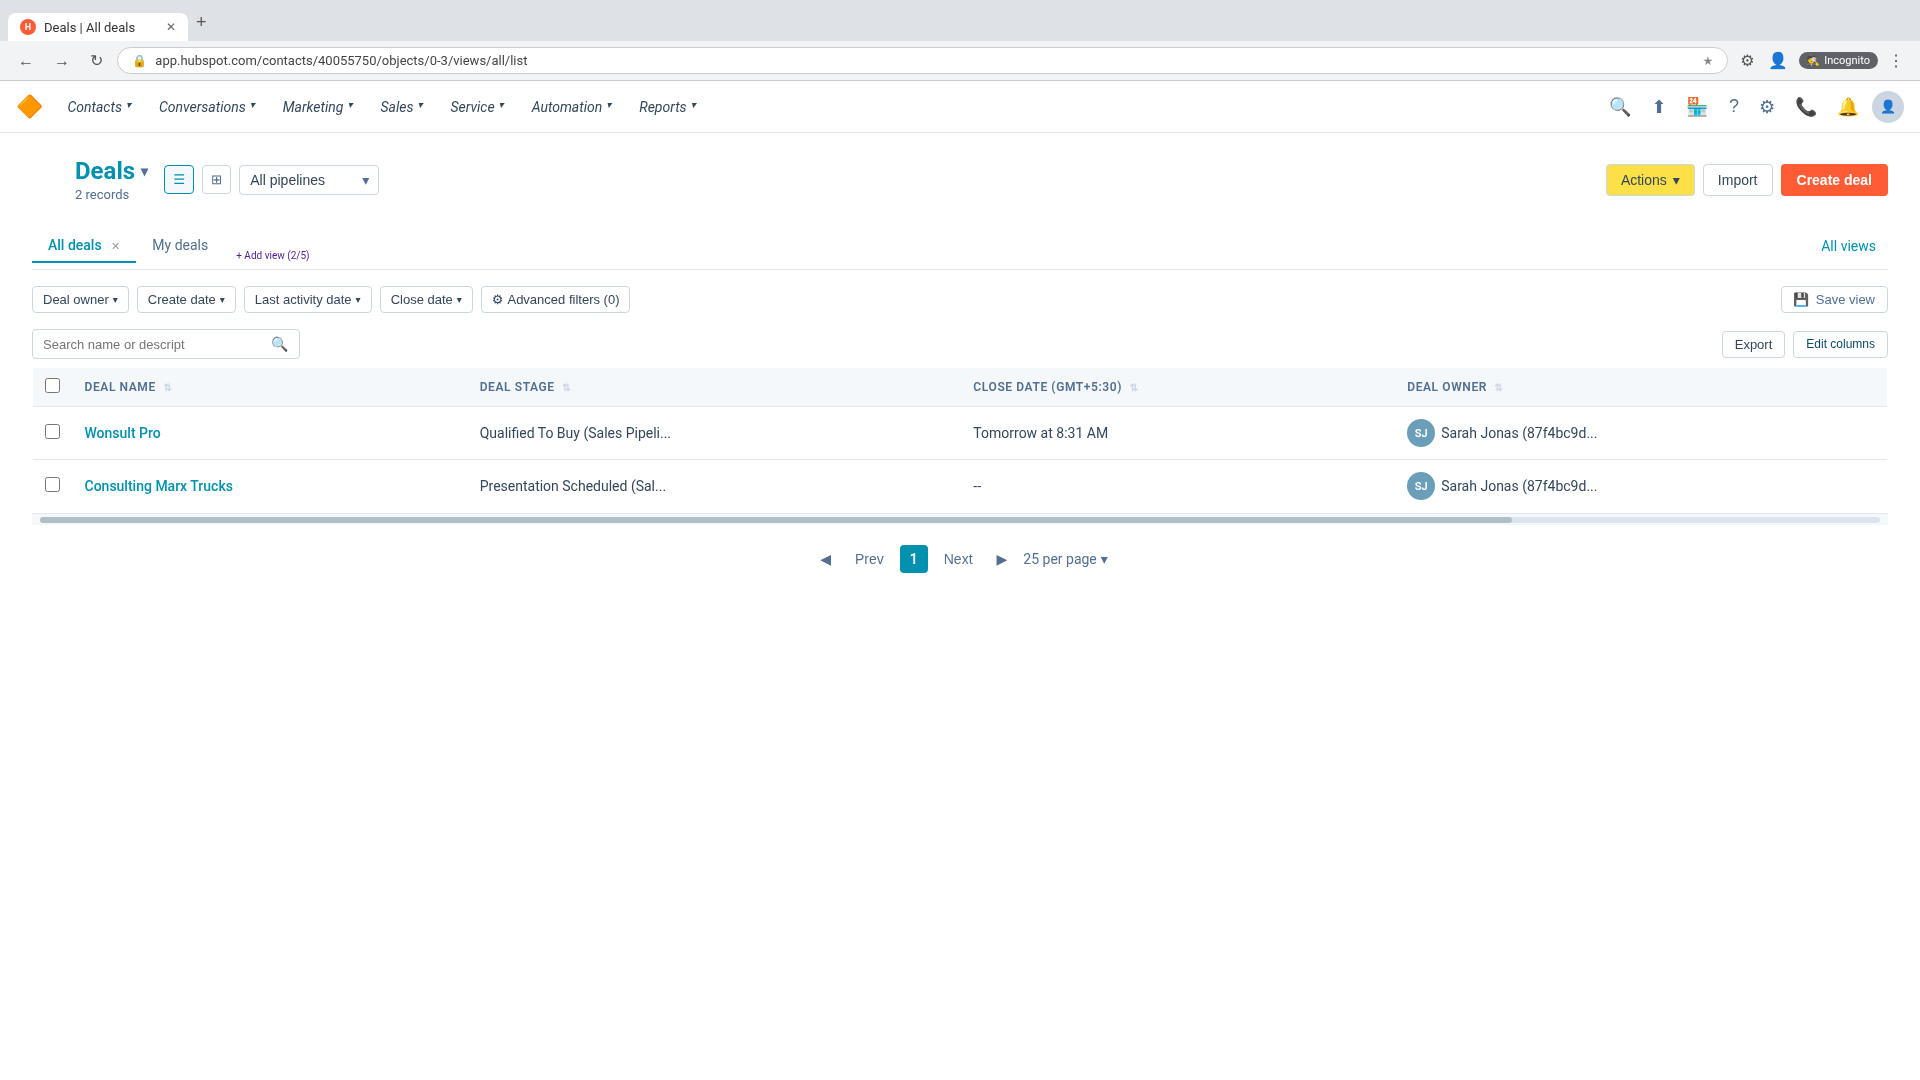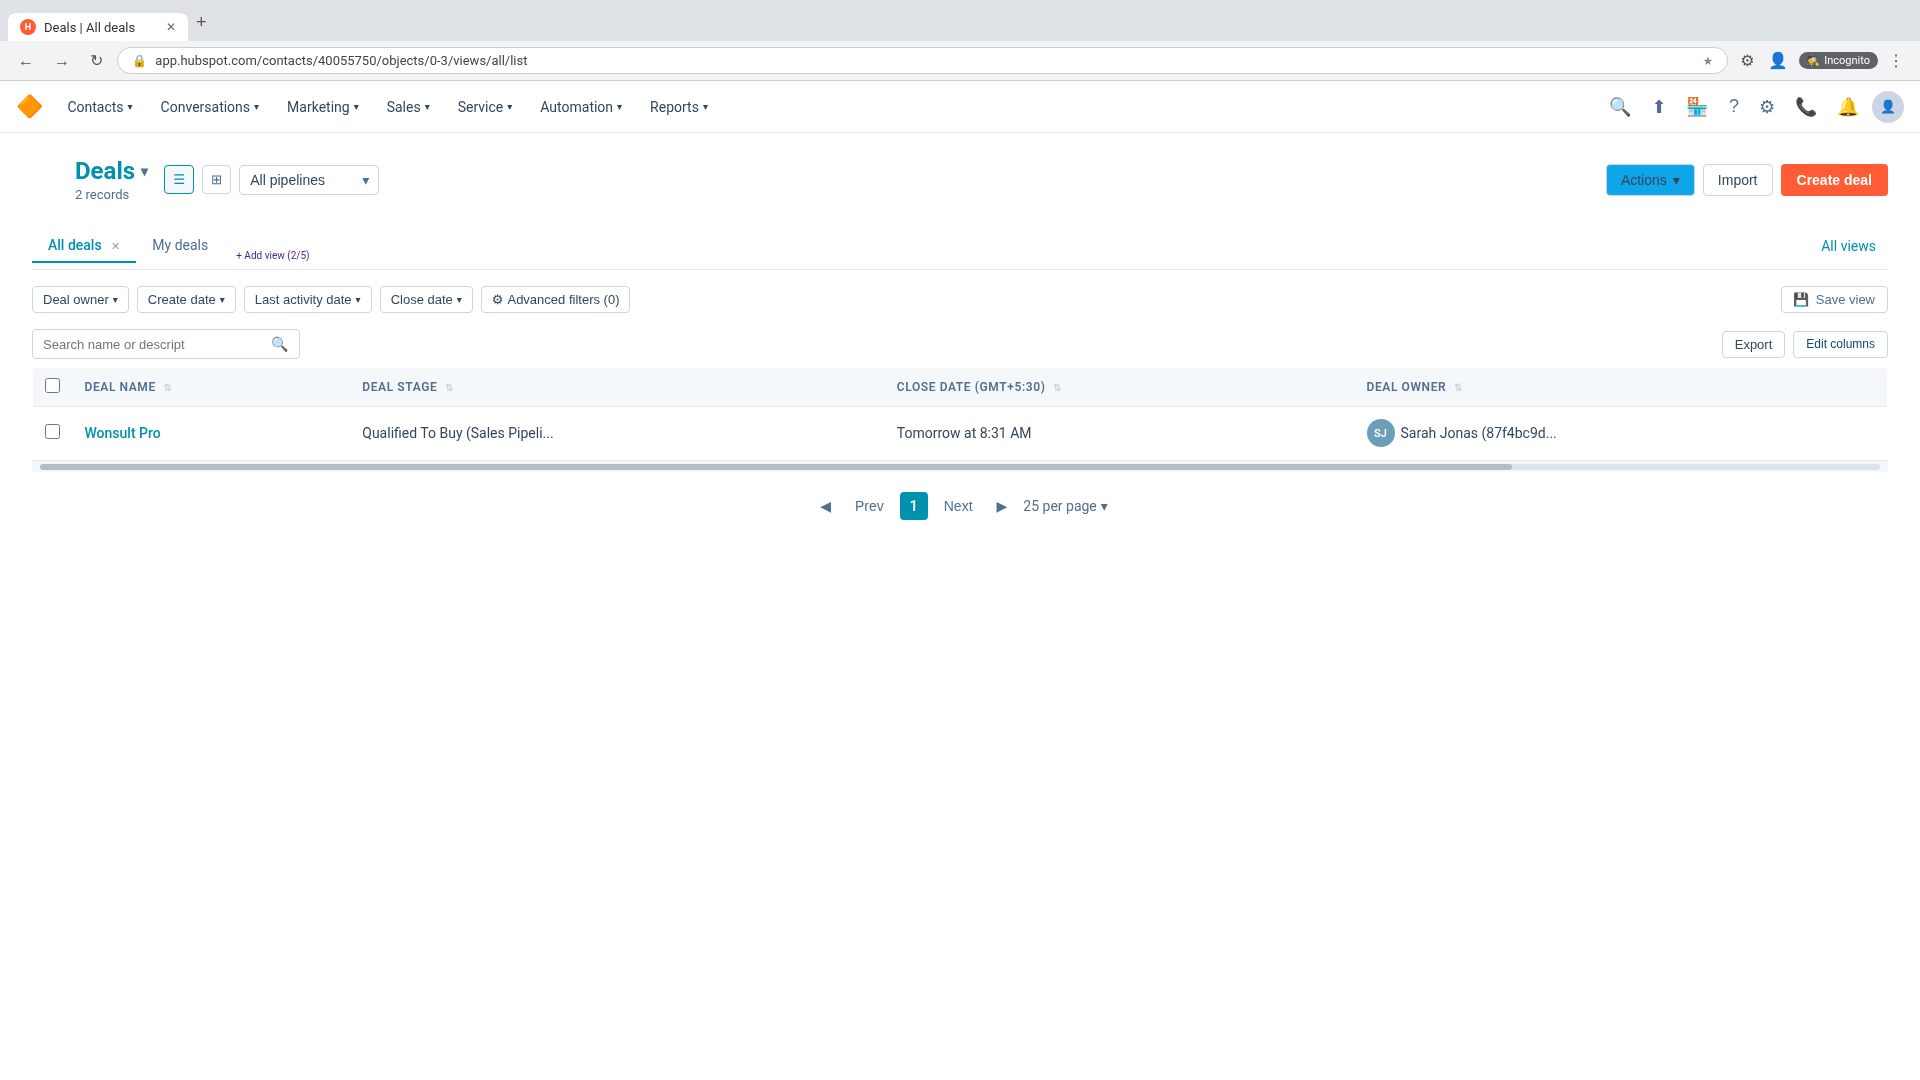--- a/index.html
+++ b/index.html
@@ -20,21 +20,21 @@
     .toolbar-icons { display: flex; align-items: center; gap: 6px; }
     .toolbar-icon-btn { background: none; border: none; cursor: pointer; color: #555; font-size: 16px; padding: 4px; border-radius: 4px; }
     .incognito-badge { background: #5f6368; color: white; font-size: 11px; padding: 2px 8px; border-radius: 12px; display: flex; align-items: center; gap: 4px; }
 
     
     .hs-app { display: flex; flex-direction: column; height: calc(1080px - 80px); }
 
     
     .top-nav { background: #fff; border-bottom: 1px solid #e5e8eb; display: flex; align-items: center; padding: 0 16px; height: 52px; gap: 4px; }
     .hs-logo { color: #ff5c35; font-size: 22px; margin-right: 8px; cursor: pointer; }
-    .nav-item { padding: 6px 12px; cursor: pointer; color: #33475b; font-size: 14px; border-radius: 4px; display: flex; align-items: center; gap: 4px; white-space: nowrap; }
+    .nav-item { padding: 6px 12px; cursor: pointer; color: #33475b; font-size: 14px; border-radius: 4px; display: flex; gap: 4px; white-space: nowrap; font-style: italic; }
     .nav-chevron { font-size: 10px; }
     .nav-spacer { flex: 1; }
     .nav-icon-btn { background: none; border: none; cursor: pointer; color: #516f90; font-size: 18px; padding: 8px; border-radius: 50%; }
     .avatar { width: 32px; height: 32px; border-radius: 50%; background: #cbd6e2; display: flex; align-items: center; justify-content: center; color: #516f90; font-size: 13px; cursor: pointer; }
 
     
     .main-content { flex: 1; padding: 24px 32px; overflow-y: auto; background: #fff; }
 
     
     .page-header { display: flex; align-items: center; margin-bottom: 20px; }
@@ -42,21 +42,21 @@
     .page-title { font-size: 24px; font-weight: 700; color: #0091ae; display: flex; align-items: center; gap: 6px; cursor: pointer; }
     .page-title .dropdown-arrow { font-size: 14px; color: #516f90; }
     .records-count { font-size: 13px; color: #516f90; margin-top: 2px; }
     .header-controls { display: flex; align-items: center; gap: 8px; margin-left: 16px; }
     .view-btn { background: none; border: 1px solid #cbd6e2; padding: 6px 8px; border-radius: 4px; cursor: pointer; color: #516f90; display: flex; align-items: center; }
     .view-btn.active { background: #f5f8fa; border-color: #0091ae; color: #0091ae; }
     .pipeline-select { border: 1px solid #cbd6e2; border-radius: 4px; padding: 6px 32px 6px 10px; font-size: 14px; color: #33475b; background: #fff; cursor: pointer; appearance: none; min-width: 140px; }
     .pipeline-wrapper { position: relative; display: inline-block; }
     .pipeline-wrapper::after { content: '▾'; position: absolute; right: 10px; top: 50%; transform: translateY(-50%); color: #516f90; pointer-events: none; }
     .header-right { margin-left: auto; display: flex; align-items: center; gap: 8px; }
-    .btn-actions { background: #0ea5e9; border: 1px solid #cbd6e2; color: #33475b; padding: 7px 14px; border-radius: 4px; cursor: pointer; font-size: 14px; font-weight: 500; display: flex; align-items: center; gap: 6px; }
+    .btn-actions { background: #fde047; border: 1px solid #cbd6e2; color: #33475b; padding: 7px 14px; border-radius: 4px; cursor: pointer; font-size: 14px; font-weight: 500; display: flex; align-items: center; gap: 6px; }
     .btn-import { background: #fff; border: 1px solid #cbd6e2; color: #33475b; padding: 7px 14px; border-radius: 4px; cursor: pointer; font-size: 14px; font-weight: 500; }
     .btn-create { background: #ff5c35; border: none; color: #fff; padding: 8px 16px; border-radius: 4px; cursor: pointer; font-size: 14px; font-weight: 600; }
 
     
     .view-tabs { display: flex; align-items: center; margin-bottom: 16px; border-bottom: 1px solid #e5e8eb; gap: 0; }
     .view-tab { padding: 8px 16px; cursor: pointer; font-size: 14px; color: #516f90; border-bottom: 2px solid transparent; margin-bottom: -1px; white-space: nowrap; }
     .view-tab.active { color: #0091ae; border-bottom-color: #0091ae; font-weight: 500; }
     .view-tab .tab-close { margin-left: 6px; font-size: 11px; color: #999; }
     .add-view-btn { padding: 8px 12px; color: #4c1d95; cursor: pointer; font-size: 10px; display: flex; align-items: center; gap: 4px; margin-top: 20px; }
     .all-views-btn { padding: 8px 12px; color: #0091ae; cursor: pointer; font-size: 14px; margin-left: auto; }
@@ -299,20 +299,40 @@
             <span>Tomorrow at 8:31 AM</span>
           </td>
           <td>
             <div class="deal-owner-cell">
               <span class="avatar-sm">SJ</span>
               <span>Sarah Jonas (87f4bc9d...</span>
             </div>
           </td>
         </tr>
 
+        <tr>
+          <td class="checkbox-cell">
+            <input type="checkbox" class="cb" style="">
+          </td>
+          <td>
+            <a class="deal-name-link">Consulting Marx Trucks</a>
+          </td>
+          <td>
+            <span>Presentation Scheduled (Sal...</span>
+          </td>
+          <td>
+            <span>--</span>
+          </td>
+          <td>
+            <div class="deal-owner-cell">
+              <span class="avatar-sm">SJ</span>
+              <span>Sarah Jonas (87f4bc9d...</span>
+            </div>
+          </td>
+        </tr>
       </tbody>
     </table>
 
     <div class="scrollbar-row">
       <div class="scrollbar-track">
         <div class="scrollbar-thumb"></div>
       </div>
     </div>
 
     <div class="pagination">

